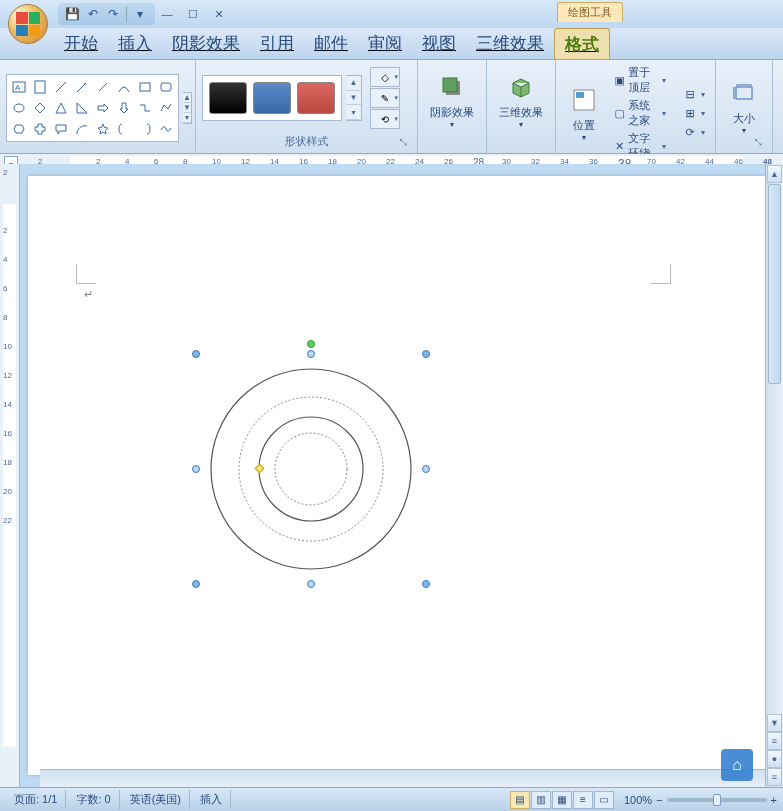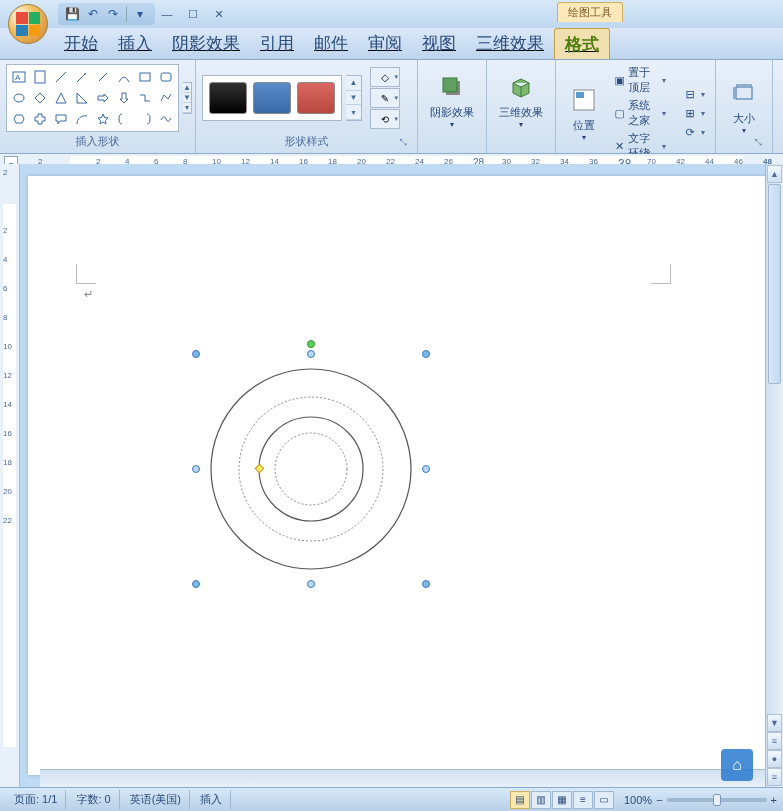--- a/index.html
+++ b/index.html
@@ -260,21 +260,20 @@
               <path d="M2 8 Q5 2 7 7 T12 6" fill="none" stroke="#3a6aa8"></path>
             </svg>
           </div>
       </div>
       <div class="gallery-more">
         <div>▲</div>
         <div>▼</div>
         <div>▾</div>
       </div>
     </div>
-    <div class="group-label">插入形状</div>
   </div>
 
   <div class="group" style="width:222px;">
     <div class="group-body">
       <div class="style-gallery">
         <div class="style-sw black"></div>
         <div class="style-sw blue"></div>
         <div class="style-sw red"></div>
       </div>
       <div class="gallery-more" style="height:46px;">

